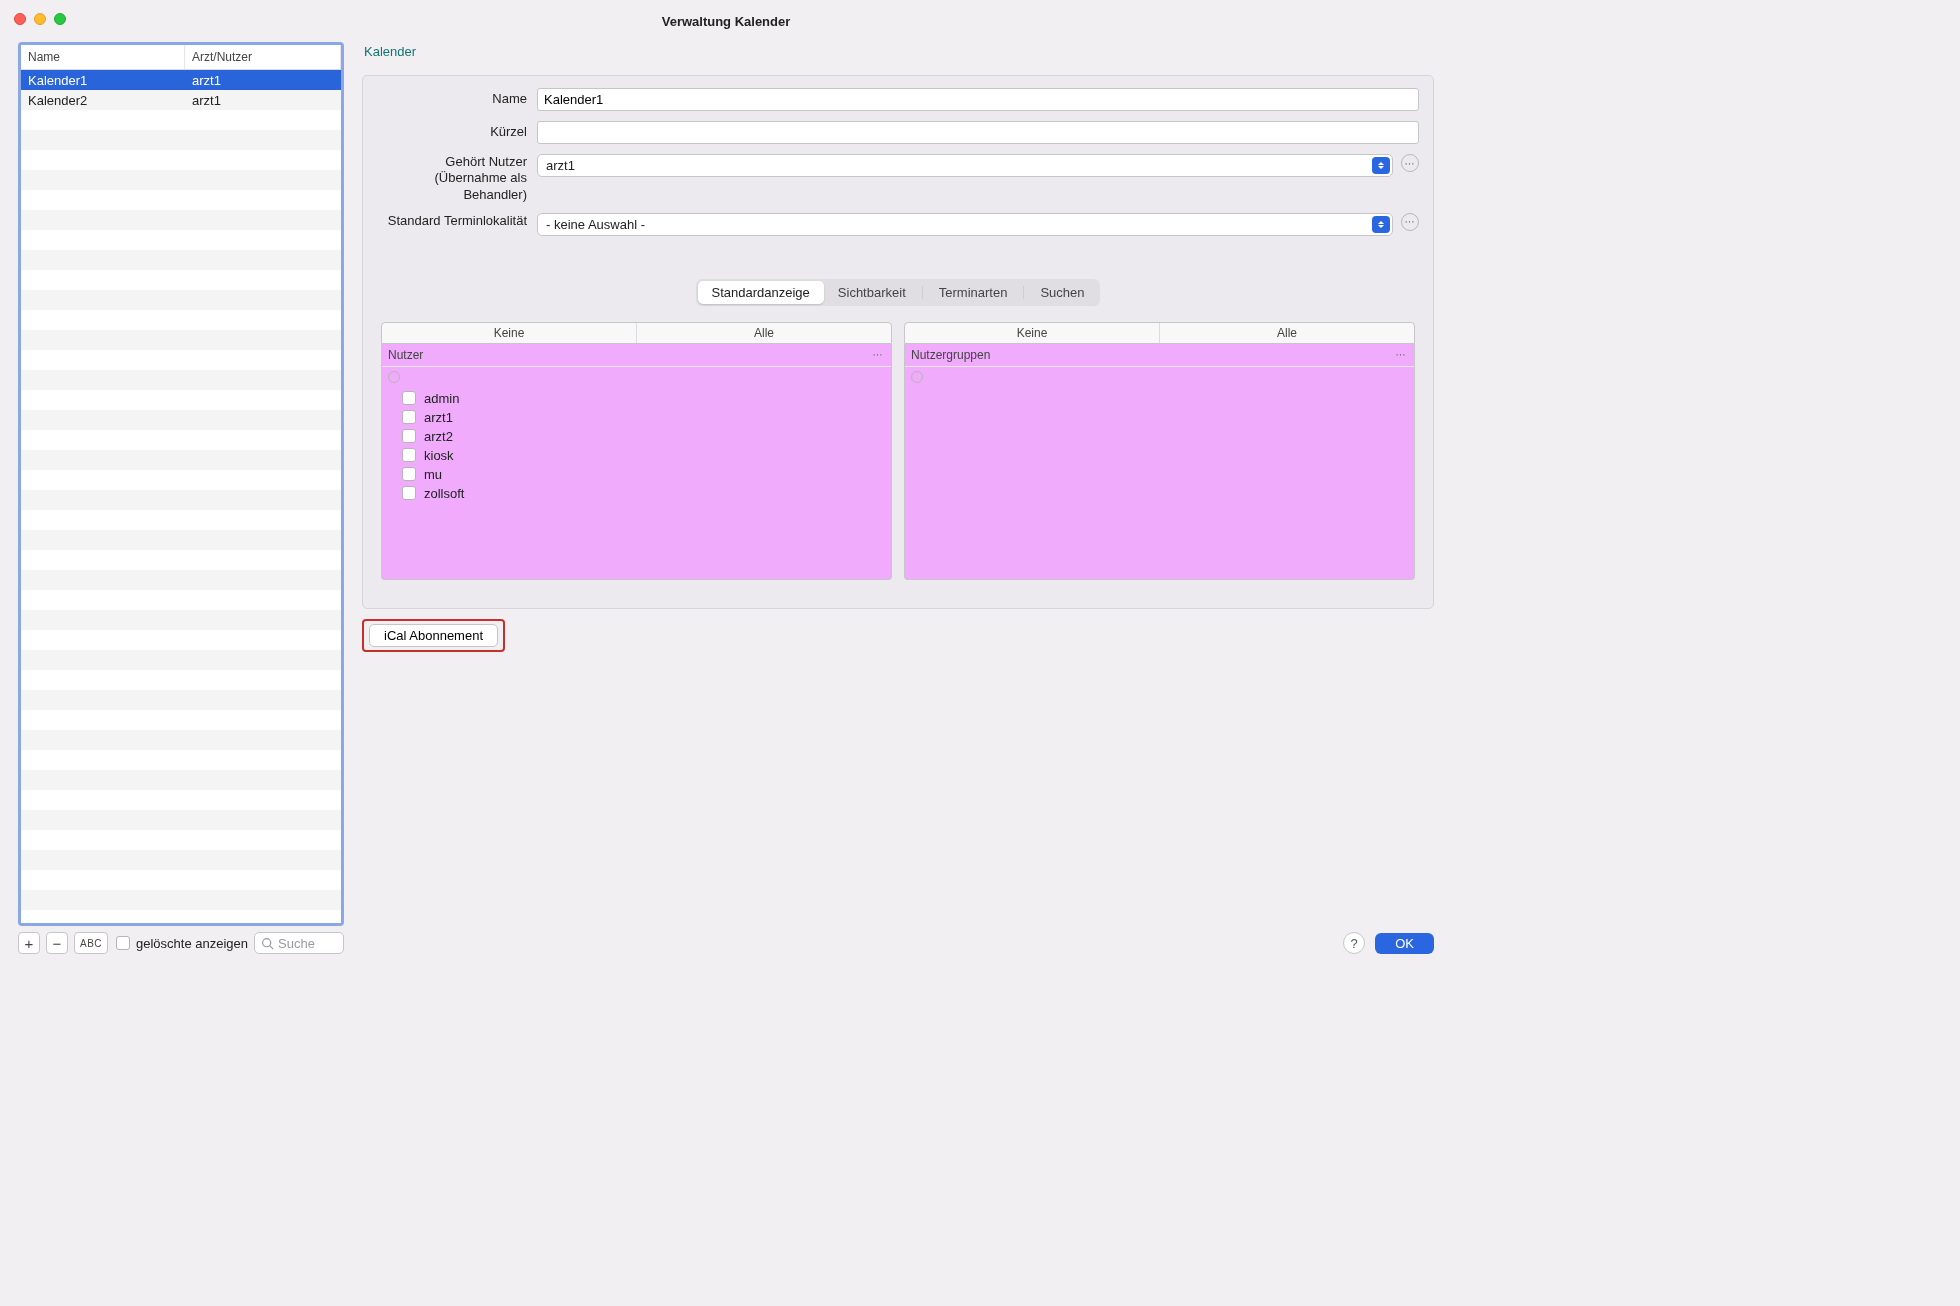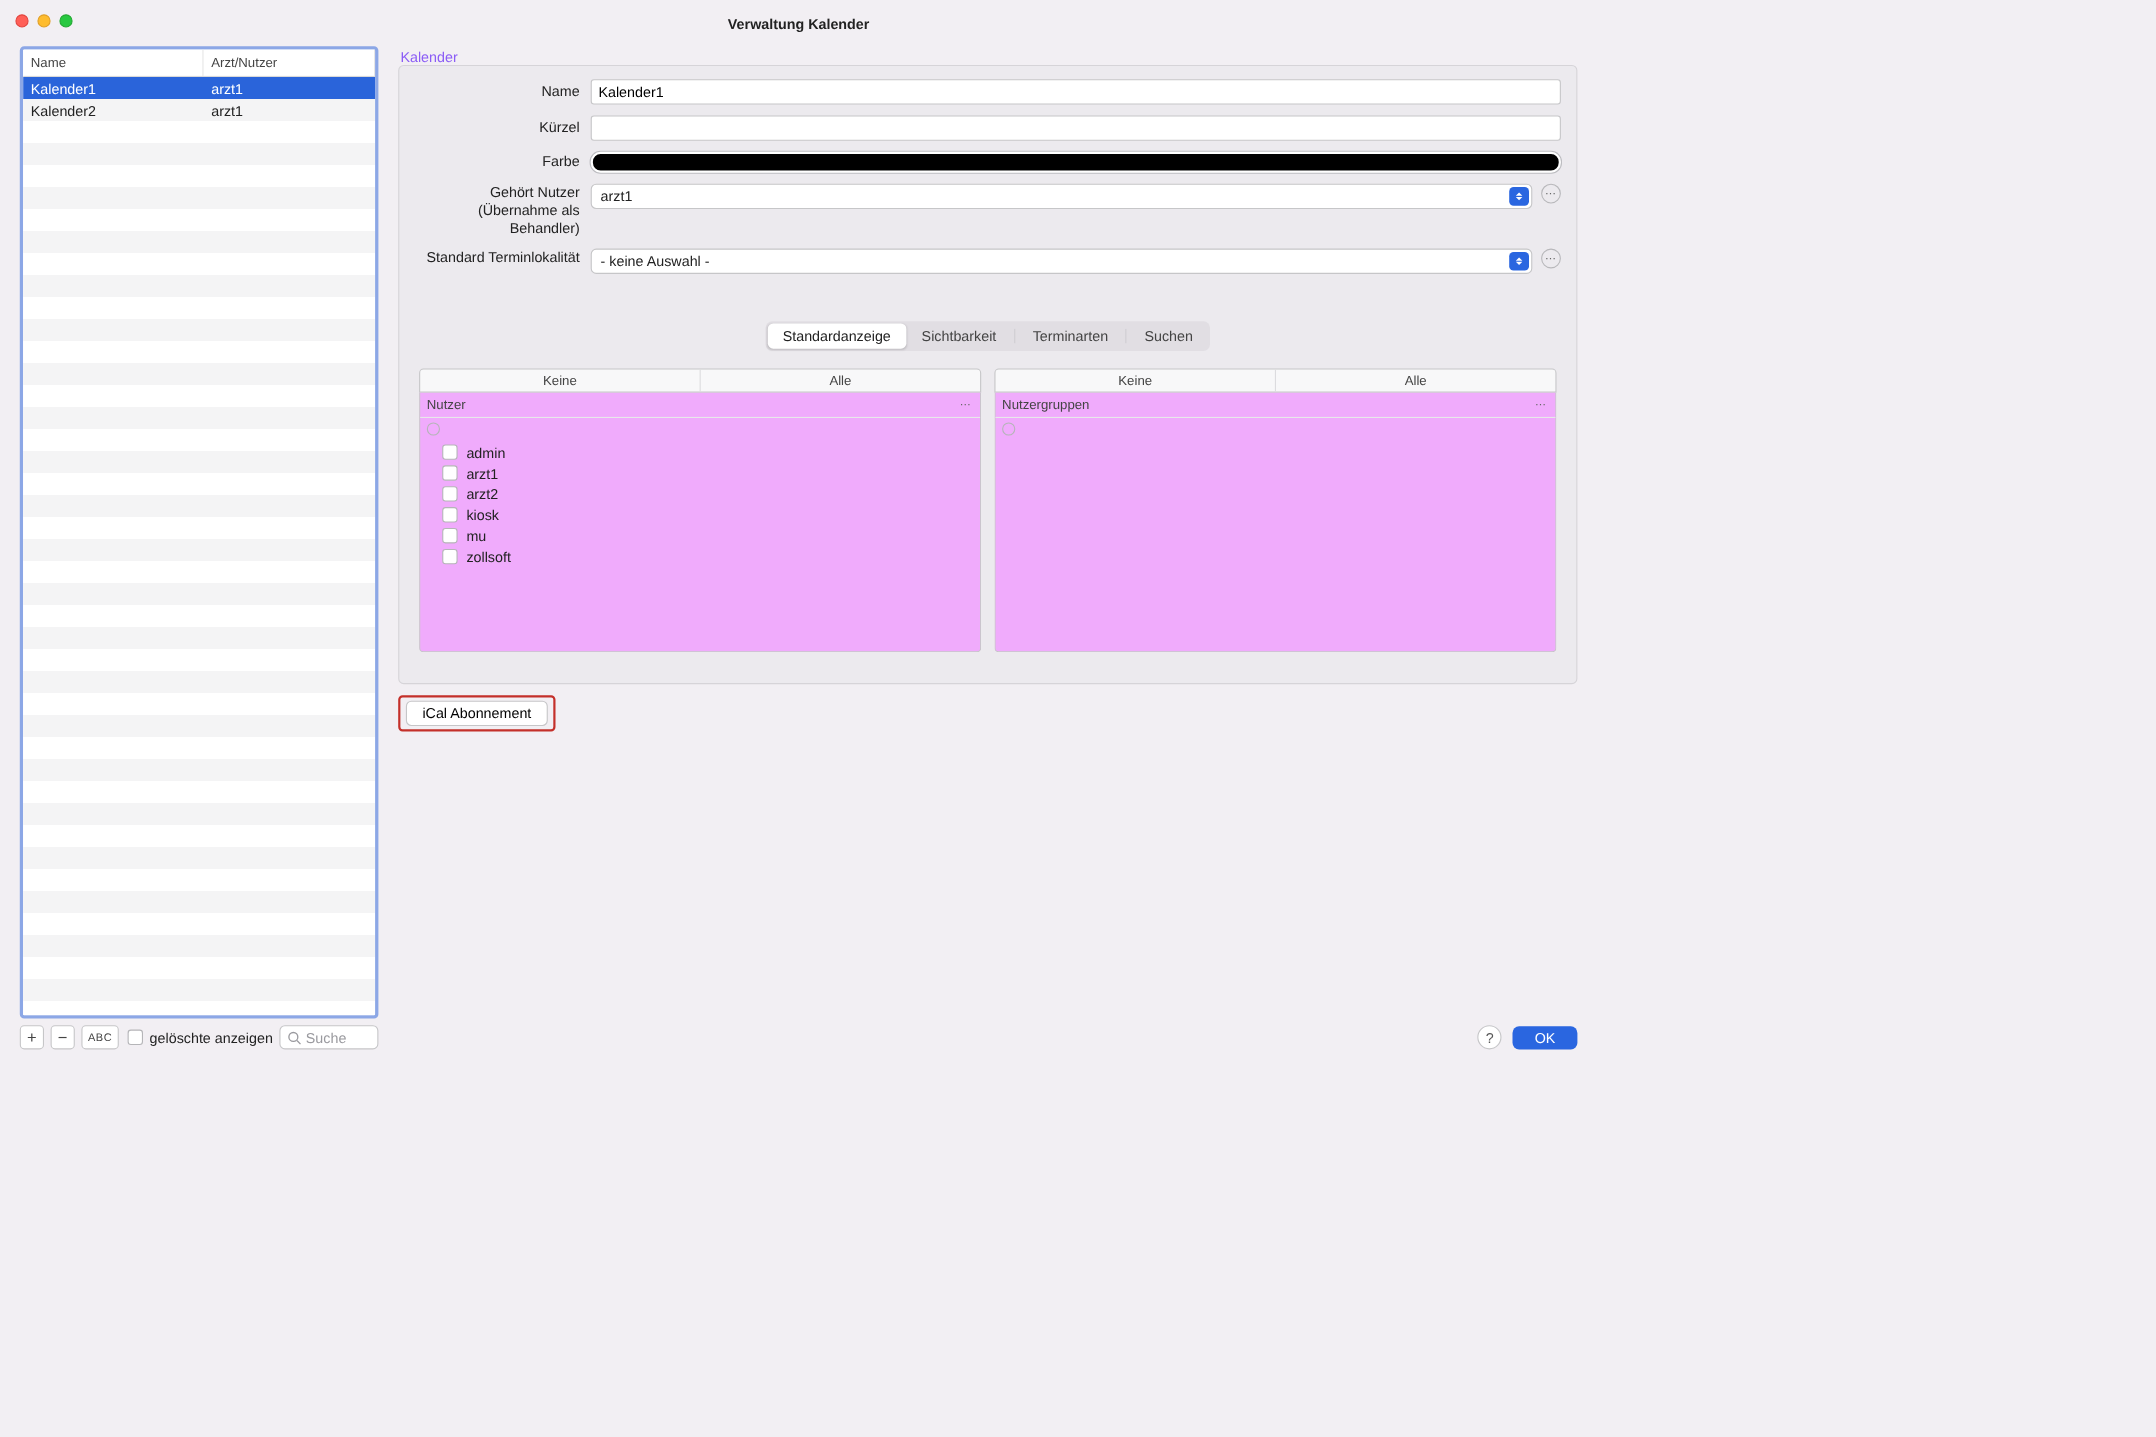--- a/index.html
+++ b/index.html
@@ -22,21 +22,21 @@
 .lrow.sel { background: #2a64da; color: #fff; }
 .lrow .c { padding: 0 7px; } .lrow .c.n { width: 164px; } .lrow .c.a { flex: 1; }
 .ltools { display: flex; align-items: center; gap: 6px; padding-top: 6px; }
 .sqbtn { width: 22px; height: 22px; display: flex; align-items: center; justify-content: center; background: #fff; border: 1px solid #c6c6c8; border-radius: 4px; font-size: 15px; color: #444; cursor: pointer; }
 .abc { width: 34px; font-size: 10px; letter-spacing: 0.5px; }
 .chkrow { display: flex; align-items: center; gap: 6px; font-size: 13px; margin-left: 2px; }
 .chk { width: 14px; height: 14px; border: 1px solid #b5b5b8; border-radius: 3px; background: #fff; }
 .search { flex: 1; display: flex; align-items: center; background: #fff; border: 1px solid #c6c6c8; border-radius: 5px; padding: 2px 6px; height: 22px; gap: 4px; color: #9a9a9f; }
 .search svg { width: 13px; height: 13px; }
 .right { flex: 1; display: flex; flex-direction: column; padding-top: 2px; }
-.grouplabel { font-size: 13px; color: #8b5cf6; margin-bottom: 0; margin-left: 2px; }
+.grouplabel { font-size: 13px; color: #0f766e; margin-bottom: 16px; margin-left: 2px; }
 .panel { border: 1px solid #d6d4d8; border-radius: 5px; background: #eceaee; padding: 12px 14px 14px 14px; }
 .frow { display: flex; align-items: center; margin-bottom: 10px; }
 .flab { width: 160px; text-align: right; padding-right: 10px; font-size: 13px; line-height: 1.25; color: #222; }
 .finp { flex: 1; height: 23px; background: #fff; border: 1px solid #c6c6c8; border-radius: 3px; padding: 0 6px; font-size: 13px; }
 .colorbox { flex: 1; height: 19px; background: #000; border-radius: 9px; border: 2px solid #fff; box-shadow: 0 0 0 1px #bcbcc0; }
 .selbox { flex: 1; height: 23px; background: #fff; border: 1px solid #c6c6c8; border-radius: 5px; display: flex; align-items: center; padding: 0 24px 0 8px; font-size: 13px; position: relative; }
 .selbox .arr { position: absolute; right: 2px; top: 2px; width: 18px; height: 17px; background: #2a66e0; border-radius: 4px; display: flex; flex-direction: column; align-items: center; justify-content: center; gap: 1px; }
 .selbox .arr::before, .selbox .arr::after { content: ""; width: 0; height: 0; border-left: 3px solid transparent; border-right: 3px solid transparent; }
 .selbox .arr::before { border-bottom: 3px solid #fff; } .selbox .arr::after { border-top: 3px solid #fff; }
 .dots { width: 18px; height: 18px; border: 1px solid #b8b8bb; border-radius: 50%; margin-left: 8px; display: flex; align-items: center; justify-content: center; font-size: 10px; color: #666; letter-spacing: 1px; }
@@ -113,24 +113,20 @@
     <div class="grouplabel">Kalender</div>
     <div class="panel">
       <div class="frow">
         <div class="flab">Name</div>
         <input class="finp" value="Kalender1" style="">
       </div>
       <div class="frow">
         <div class="flab">Kürzel</div>
         <input class="finp" value="" style="">
       </div>
-      <div class="frow">
-        <div class="flab">Farbe</div>
-        <div class="colorbox"></div>
-      </div>
       <div class="frow" style="align-items:flex-start;">
         <div class="flab">Gehört Nutzer (Übernahme als Behandler)</div>
         <div class="selbox">
           <span>arzt1</span>
           <div class="arr"></div>
         </div>
         <div class="dots">⋯</div>
       </div>
       <div class="frow" style="align-items:flex-start;">
         <div class="flab">Standard Terminlokalität</div>

